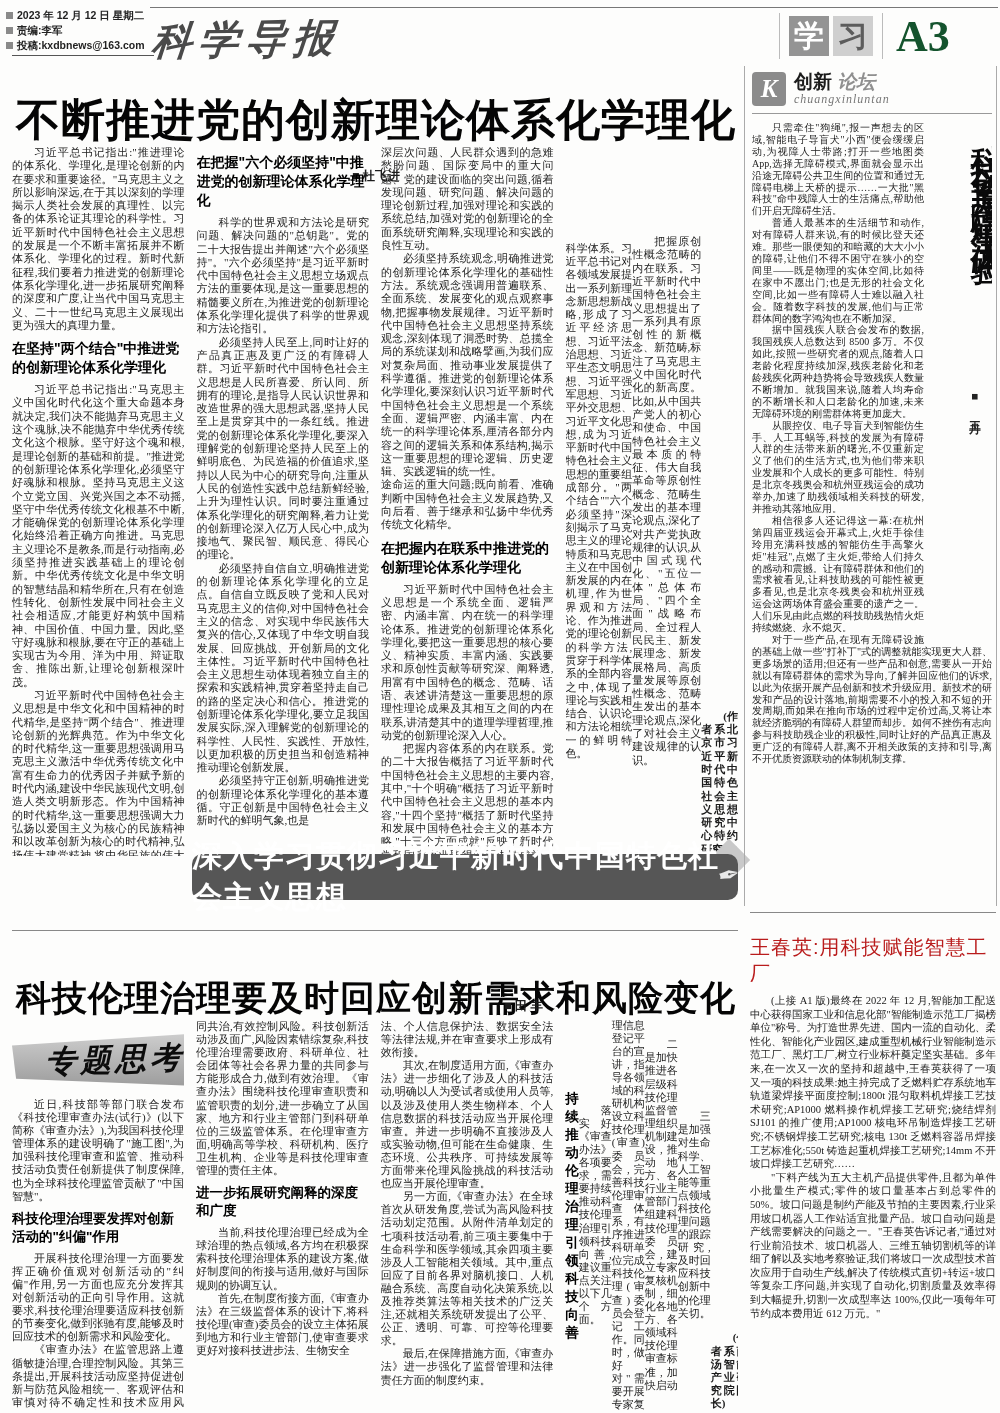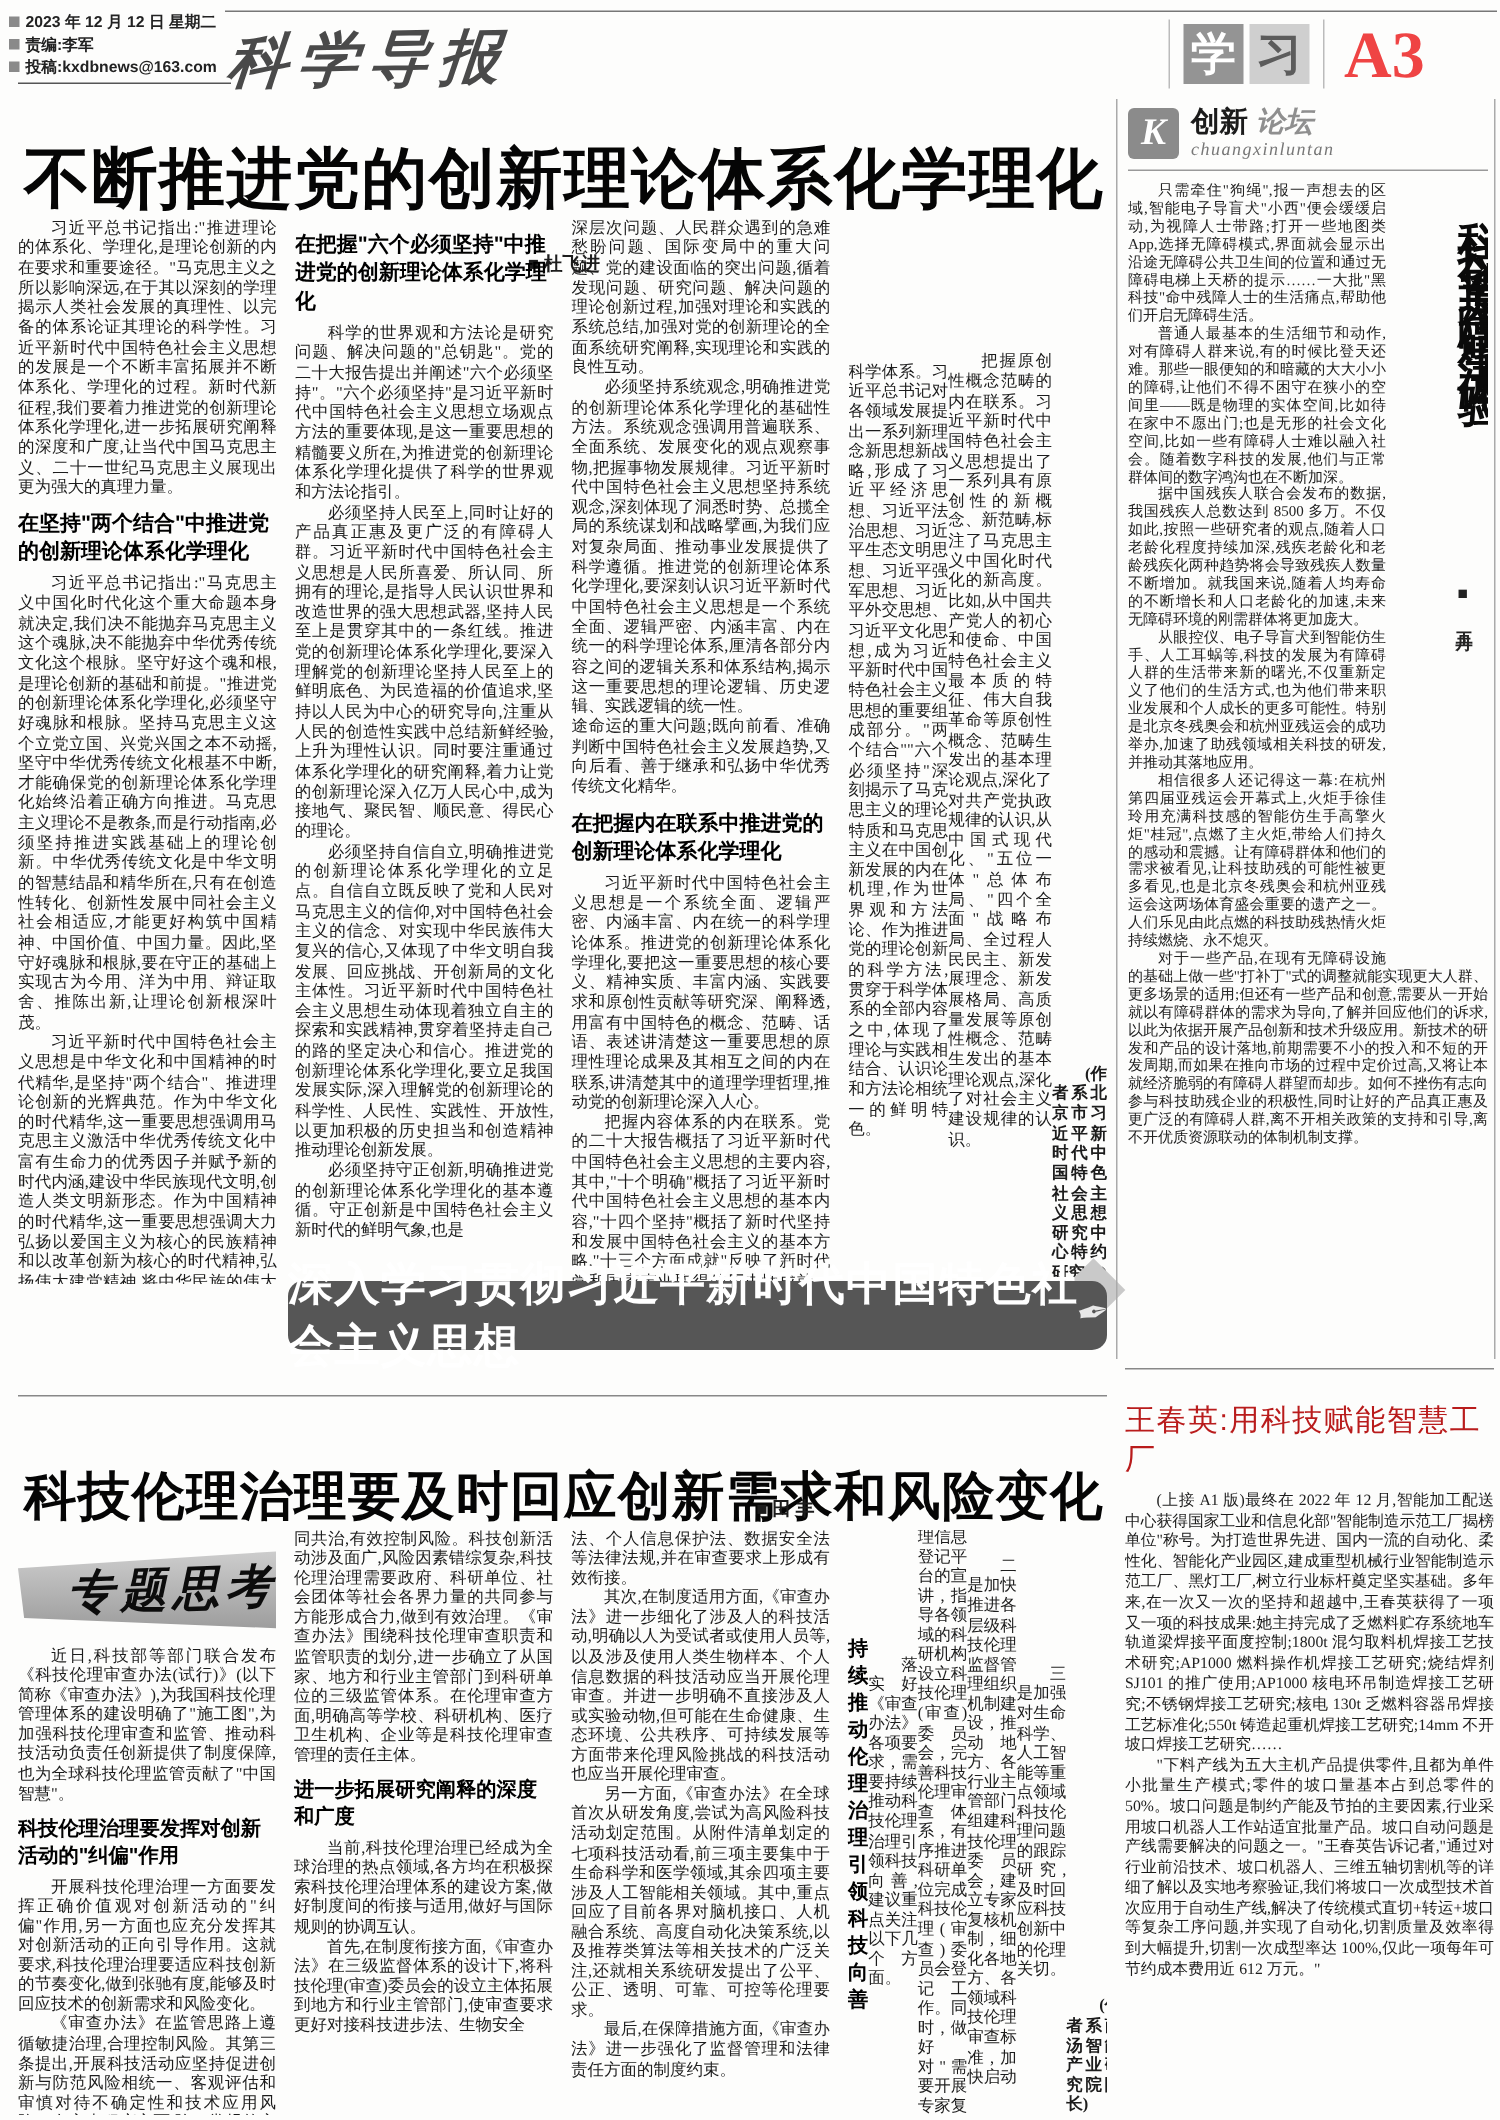--- a/index.html
+++ b/index.html
@@ -16,21 +16,21 @@
   .sq{display:inline-block;width:7px;height:7px;background:#8a8a8a;margin-right:4px;}
   .hdr-underline{position:absolute;left:12px;top:55px;width:142px;height:1px;background:#555;}
   .masthead{position:absolute;left:152px;top:12px;font-size:40px;font-weight:bold;font-style:italic;
     color:#4a4a4a;letter-spacing:7px;transform:skewX(-6deg) rotate(-1deg);}
   .section-box{position:absolute;left:772px;top:12px;display:flex;align-items:center;height:48px;}
   .vbar{width:1px;height:46px;background:#bbb;margin:0 7px;}
   .sec-char{width:40px;height:40px;display:flex;align-items:center;justify-content:center;
     font-size:30px;font-weight:900;font-family:"Liberation Sans",sans-serif;margin:0 2px;}
   .sec-a{background:#949494;color:#fff;}
   .sec-b{background:#cfcfcf;color:#5c5c5c;}
-  .page-no{font-size:44px;font-weight:900;color:#ef4444;margin-left:6px;font-family:"Liberation Serif",serif;}
+  .page-no{font-size:44px;font-weight:900;color:#14532d;margin-left:6px;font-family:"Liberation Serif",serif;}
   
   .main-title{position:absolute;left:12px;top:66px;width:728px;text-align:center;
     font-size:44px;line-height:50px;font-weight:900;letter-spacing:1px;color:#050505;
     font-family:"Liberation Sans",sans-serif;white-space:nowrap;}
   .main-byline{position:absolute;left:12px;top:124px;width:728px;text-align:center;
     font-size:12.5px;font-weight:bold;margin-top:44px;}
   .cols{position:absolute;display:flex;gap:12px;}
   .cols .col{flex:1 1 0;overflow:hidden;}
   #main-cols{left:12px;top:146px;width:726px;height:710px;font-size:11px;line-height:13.3px;}
   .para{margin:0;text-indent:2em;text-align:justify;text-justify:inter-ideograph;}

